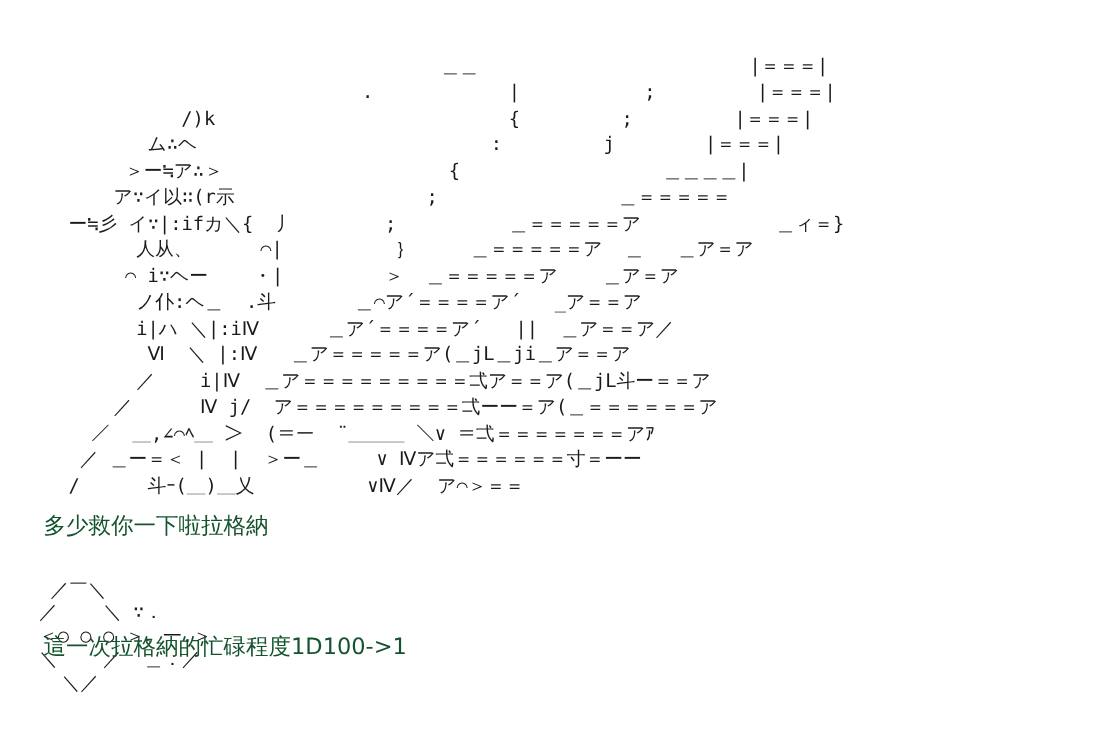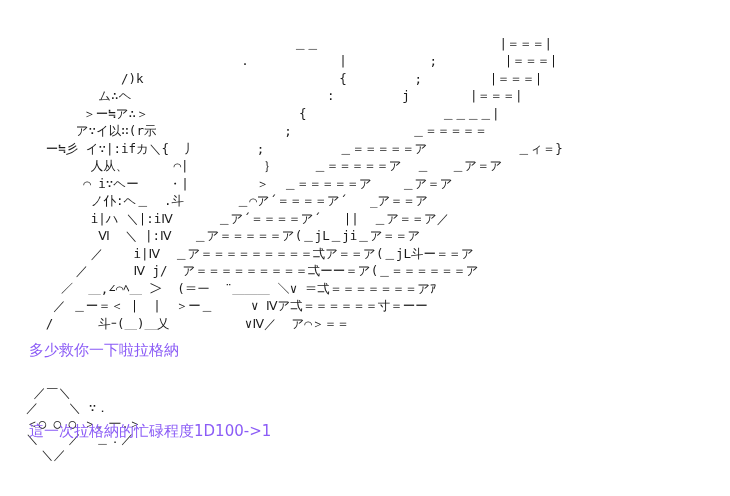--- a/index.html
+++ b/index.html
@@ -40,21 +40,21 @@
     font-size: 12.5px;
     line-height: 17.5px;
   }
   
   .cjk-line {
     position: absolute;
     white-space: pre;
     font-family: "DejaVu Sans", "Liberation Sans", sans-serif;
     font-size: 15px;
     line-height: 18px;
-    color: #8b5cf6;
+    color: #14532d;
   }
   #speech-line-1 { left: 29px; top: 341px; }
   #speech-line-2 { left: 29px; top: 422px; }
 
   
   #dice-emblem {
     left: 26px;
     top: 372px;
     font-size: 12.5px;
     line-height: 15.5px;

